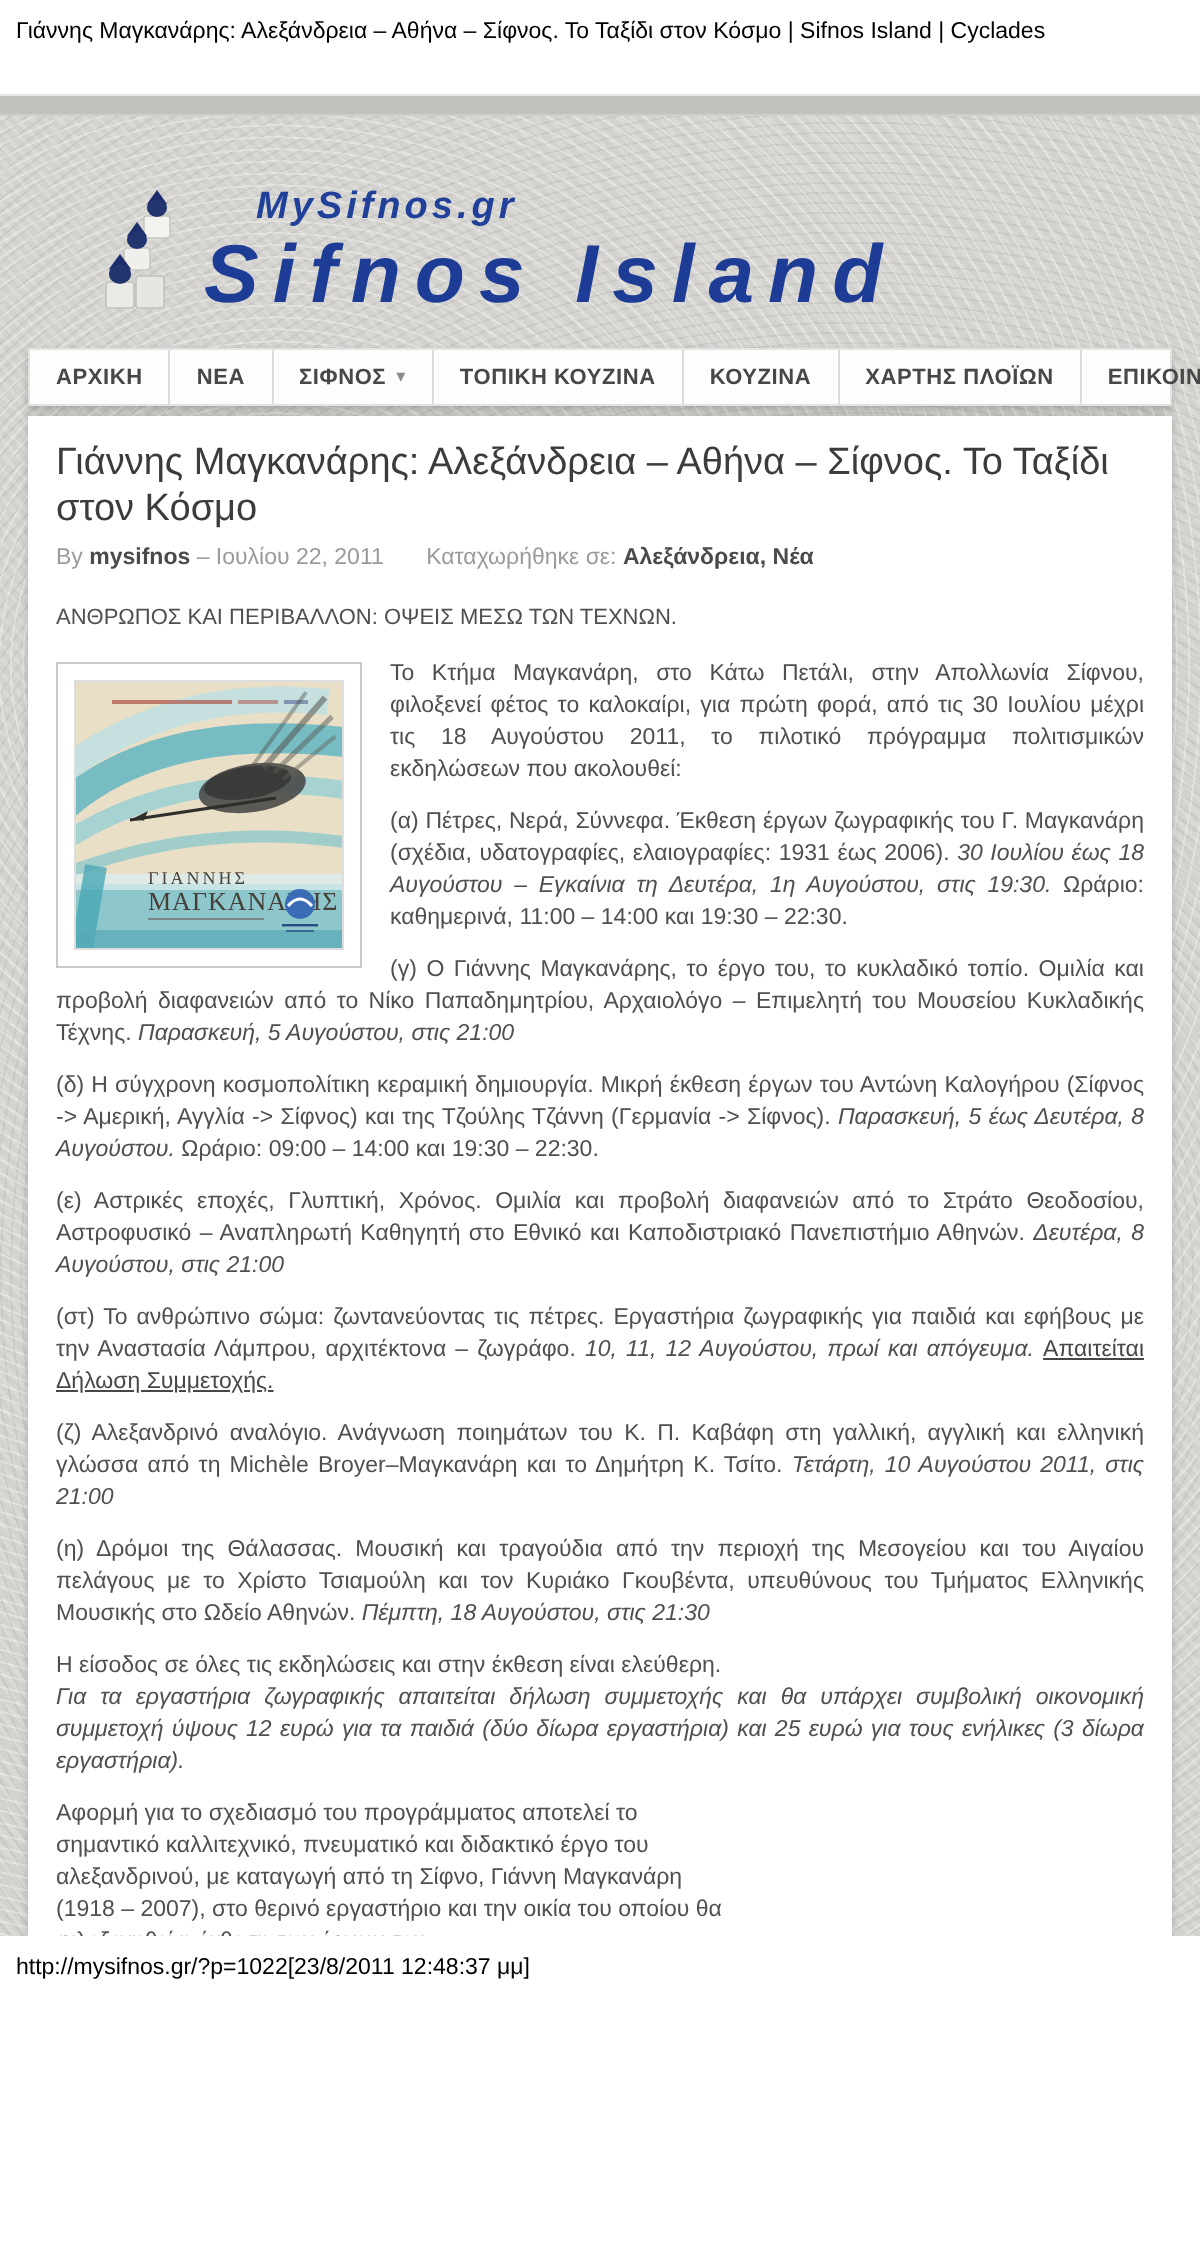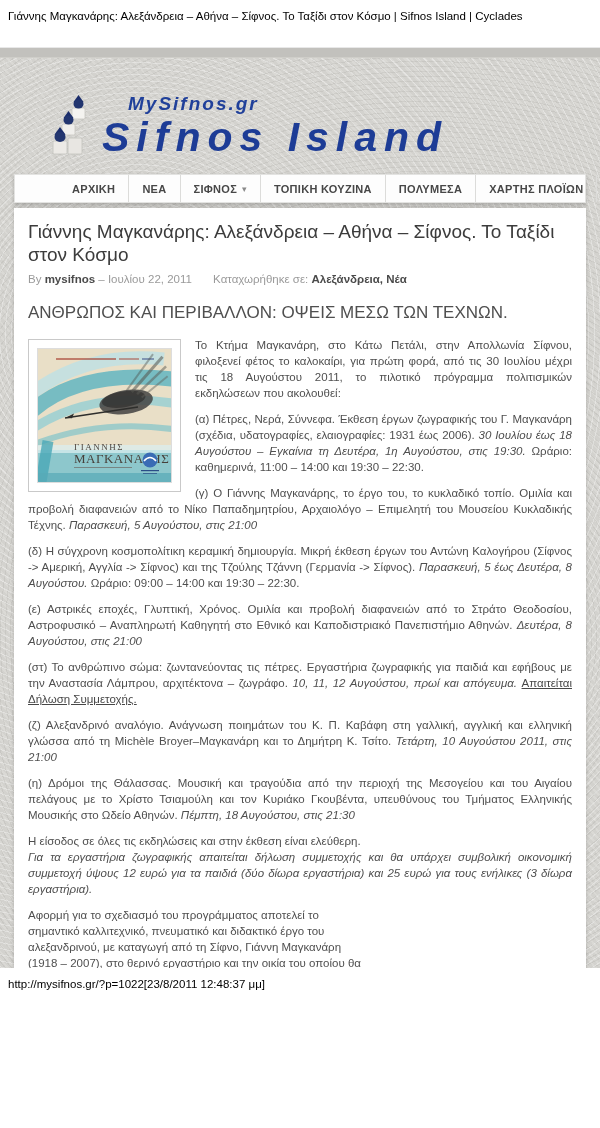--- a/index.html
+++ b/index.html
@@ -22,35 +22,35 @@
 
   
   .logo-wrap{margin:24px 0 0 52px;display:flex;align-items:flex-end;height:76px;cursor:pointer;}
   .logo-icon{width:44px;height:64px;margin-right:6px;flex:0 0 auto;}
   .logo-text{line-height:1;}
   .logo-small{font-size:19px;font-style:italic;font-weight:bold;color:#20409a;letter-spacing:2px;display:block;margin:0 0 4px 26px;}
   .logo-big{font-size:41px;font-style:italic;font-weight:bold;color:#1d3c96;letter-spacing:7px;display:block;white-space:nowrap;}
 
   
   .nav{margin:16px 14px 0 14px;height:29px;background:#fdfdfd;display:flex;align-items:stretch;
-    box-shadow:0 2px 4px rgba(0,0,0,.22);border:1px solid #e3e3e1;box-sizing:border-box;padding-left:44px;}
+    box-shadow:0 2px 4px rgba(0,0,0,.22);border:1px solid #e3e3e1;box-sizing:border-box;}
   .nav-item{display:flex;align-items:center;padding:0 13px;border-right:1px solid #dcdcda;
     font-size:11px;font-weight:bold;color:#474747;letter-spacing:.3px;cursor:pointer;white-space:nowrap;}
   .nav-item .caret{font-size:9px;color:#8a8a8a;margin-left:5px;}
   .nav-fill{flex:1;}
 
   
   .content{margin:5px 14px 0 14px;background:#fff;box-sizing:border-box;height:877px;overflow:hidden;
     padding:12px 14px 10px 14px;box-shadow:0 0 4px rgba(0,0,0,.18);}
   .post-title{font-size:19px;line-height:23px;color:#3c3c3c;font-weight:400;margin:0 0 7px 0;}
   .meta{font-size:11.5px;color:#9a9a9a;margin:0 0 16px 0;}
   .meta .author{color:#4a4a4a;font-weight:bold;cursor:pointer;}
   .meta .filed{margin-left:18px;}
   .meta .cats{color:#4a4a4a;font-weight:bold;cursor:pointer;}
-  .lead{font-size:17px;color:#4f4f4f;margin:18px 0 14px 0;}
+  .lead{font-size:11px;color:#4f4f4f;margin:18px 0 14px 0;}
   .body-txt{font-size:11.5px;color:#4f4f4f;}
   .para{margin:0 0 10px 0;line-height:16px;text-align:justify;}
   .para.narrow{max-width:335px;text-align:left;}
   .para.last{margin-bottom:0;}
   .s-n{}
   .s-i{font-style:italic;}
   .s-u{text-decoration:underline;color:#474747;}
 
   
   .cover-frame{float:left;background:#fff;border:1px solid #c9c9c9;padding:8px;margin:2px 14px 6px 0;cursor:pointer;}
@@ -93,21 +93,21 @@
           <span>ΝΕΑ</span>
         </div>
         <div class="nav-item">
           <span>ΣΙΦΝΟΣ</span>
           <span class="caret">▾</span>
         </div>
         <div class="nav-item">
           <span>ΤΟΠΙΚΗ ΚΟΥΖΙΝΑ</span>
         </div>
         <div class="nav-item">
-          <span>ΠΟΛΥΜΕΣΑ</span>
+          <span>ΚΟΥΖΙΝΑ</span>
         </div>
         <div class="nav-item">
           <span>ΧΑΡΤΗΣ ΠΛΟΪΩΝ</span>
         </div>
         <div class="nav-item">
           <span>ΕΠΙΚΟΙΝΩΝΙΑ</span>
         </div>
         <div class="nav-fill"></div>
       </div>
 

